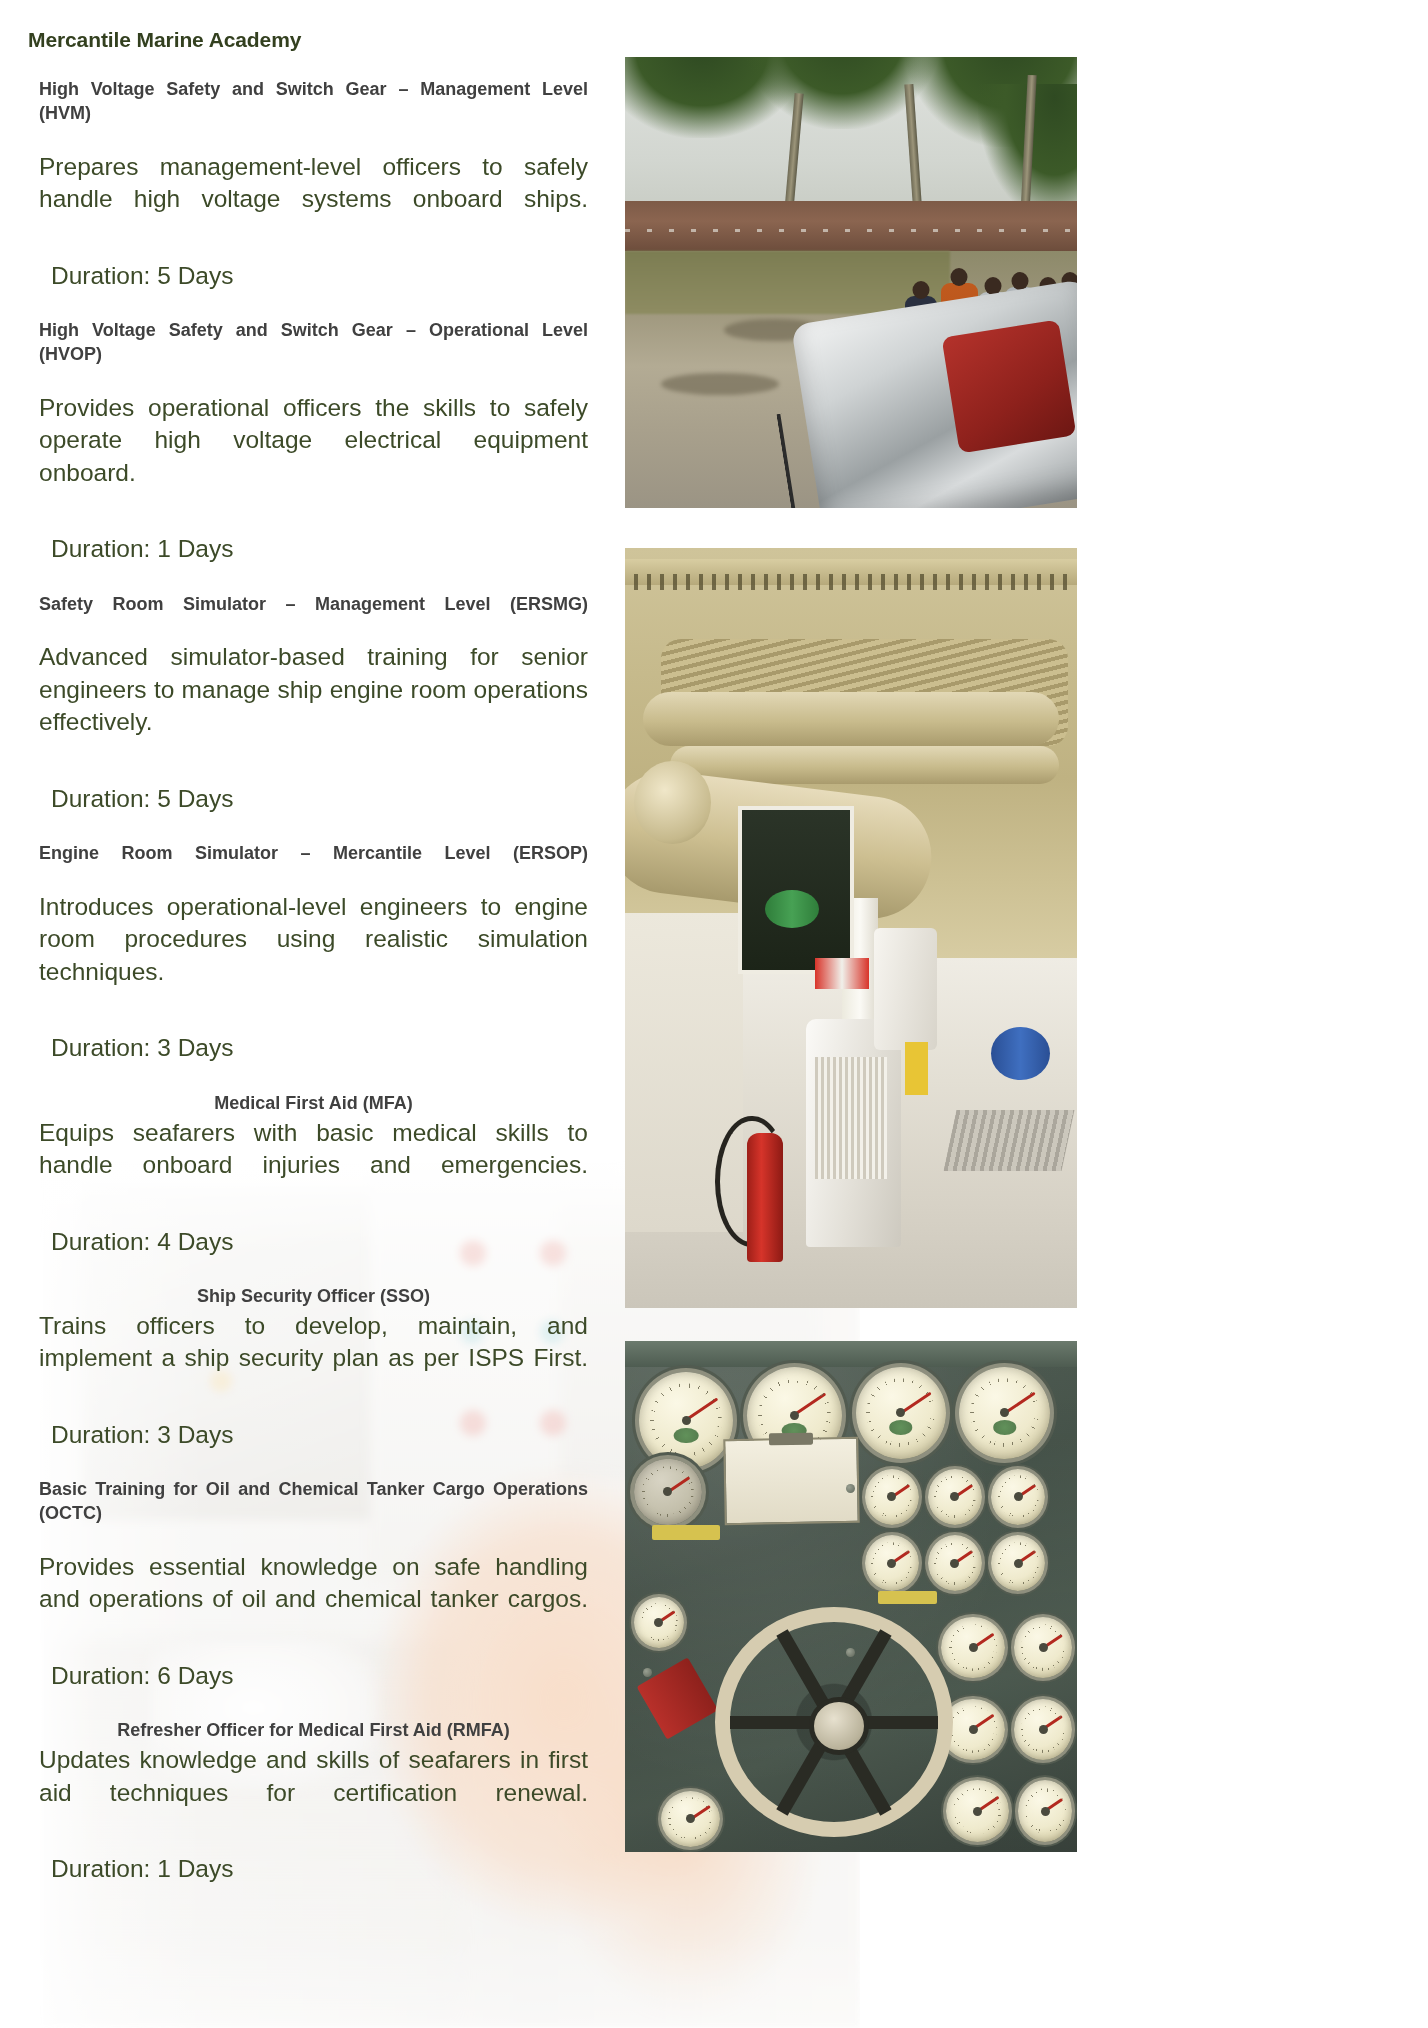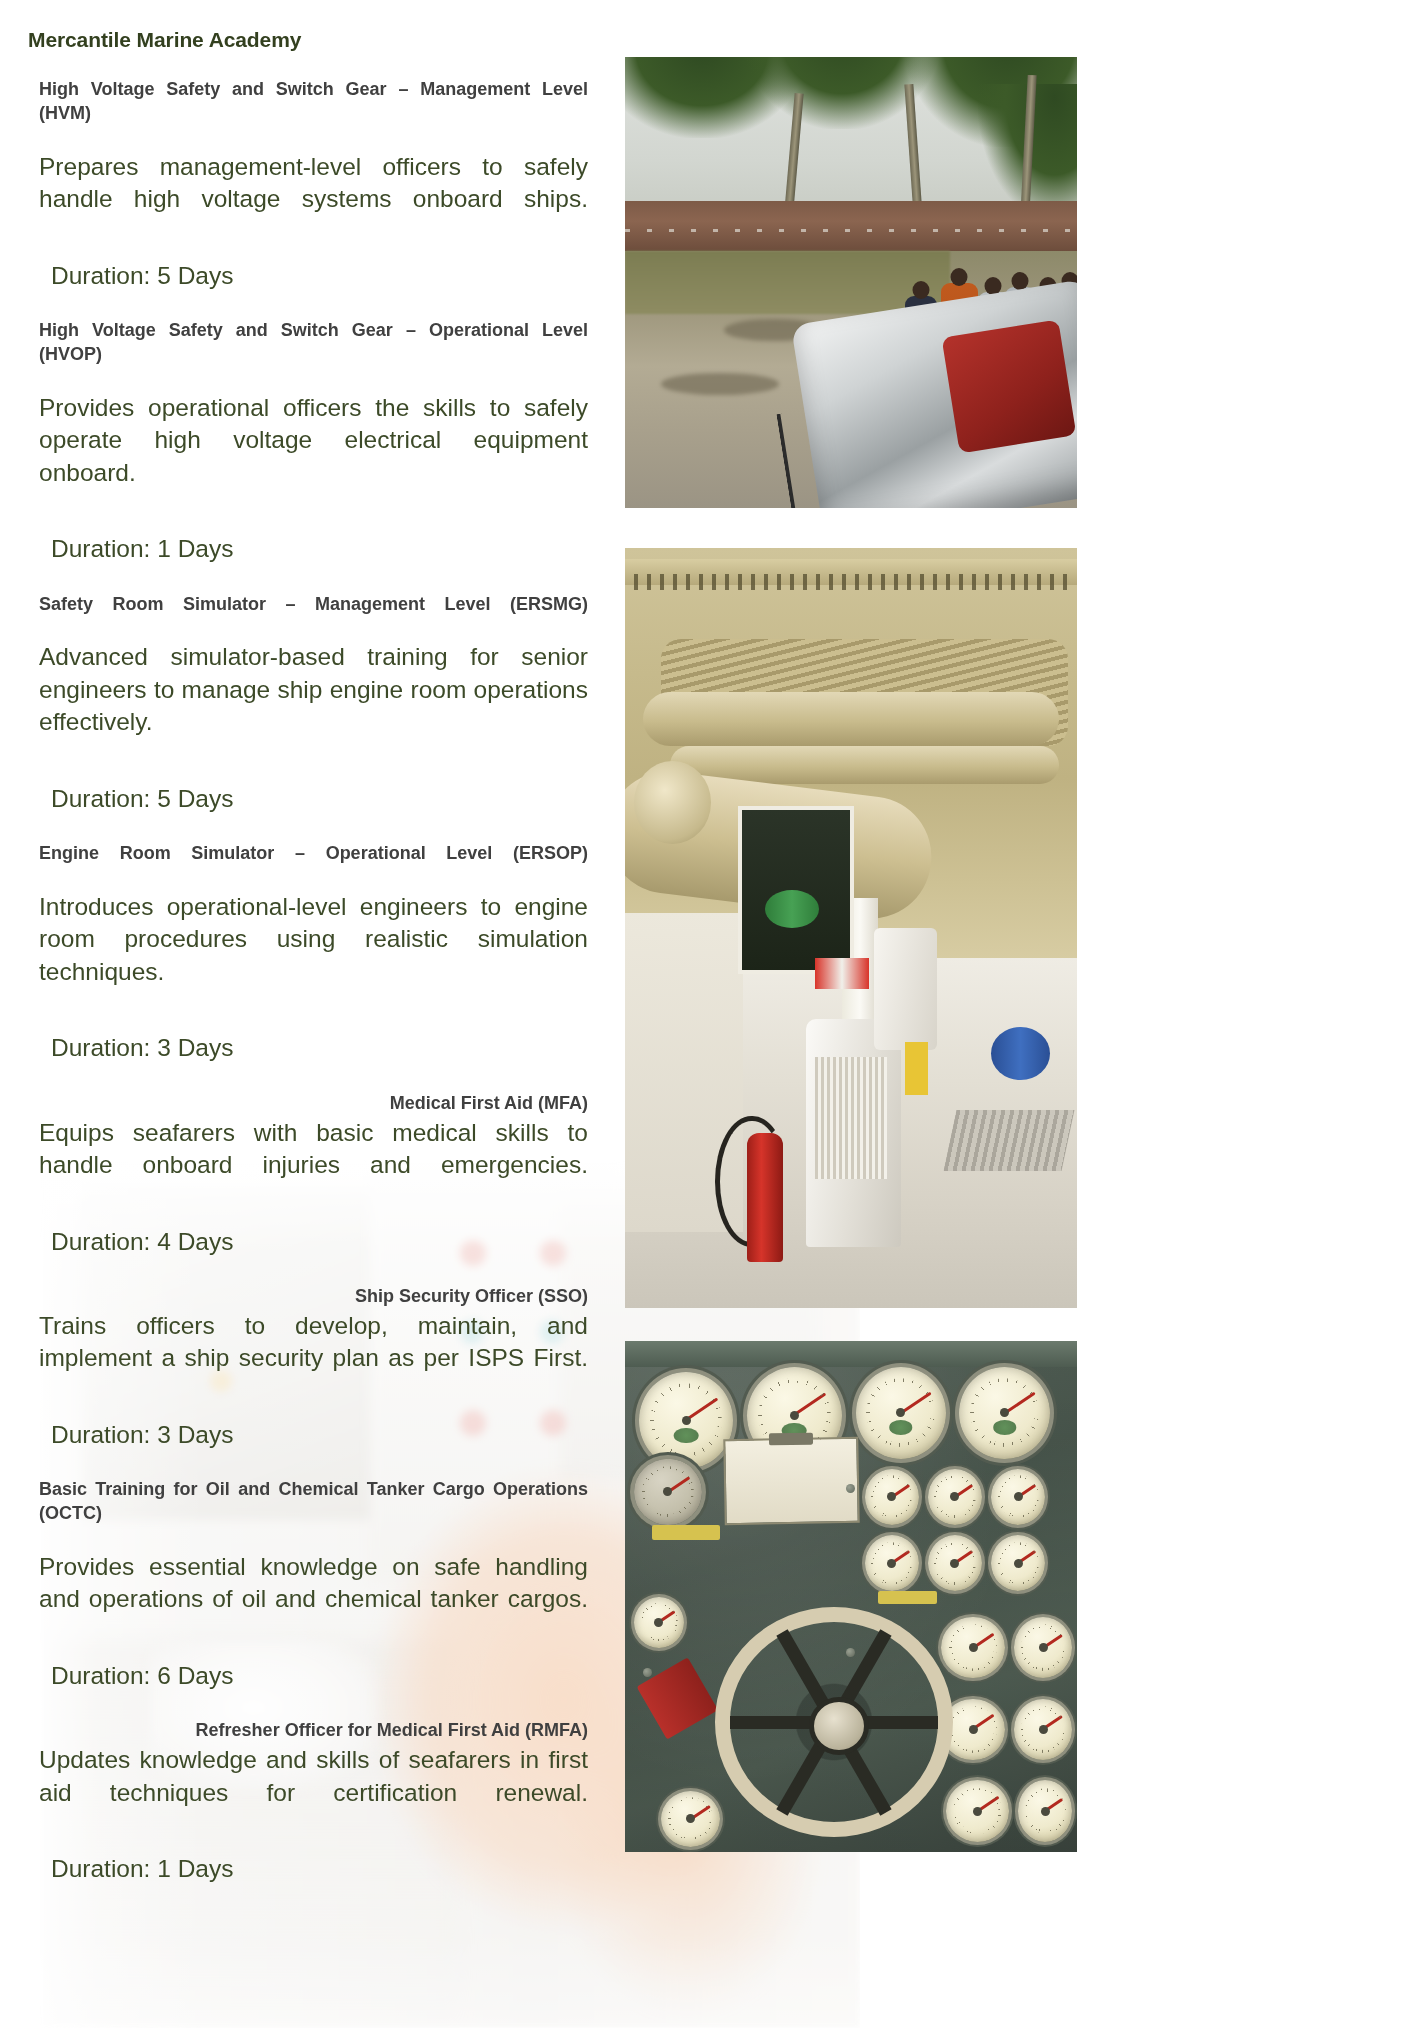--- a/index.html
+++ b/index.html
@@ -93,21 +93,21 @@
   .course:last-child{ margin-bottom:0; }
   .c-title{
     font-size:18px;
     font-weight:bold;
     line-height:1.33;
     color:#404040;
     text-align:justify;
     text-justify:inter-word;
     margin:0 0 1px 0;
   }
-  .c-title.nojust{ text-align:right; }
+  .c-title.nojust{ text-align:center; }
   .c-title::after{ content:""; display:inline-block; width:100%; }
   .c-title.nojust::after{ display:none; }
   .c-desc{
     font-size:24.5px;
     font-weight:400;
     line-height:1.32;
     color:#3c4a28;
     text-align:justify;
     text-justify:inter-word;
     margin:0;
@@ -411,21 +411,21 @@
       <p class="c-duration">Duration: 1 Days</p>
     </div>
 
     <div class="course">
       <p class="c-title">Safety Room Simulator – Management Level (ERSMG)</p>
       <p class="c-desc">Advanced simulator-based training for senior engineers to manage ship engine room operations effectively.</p>
       <p class="c-duration">Duration: 5 Days</p>
     </div>
 
     <div class="course">
-      <p class="c-title">Engine Room Simulator – Operational Level (ERSOP)</p>
+      <p class="c-title">Engine Room Simulator – Mercantile Level (ERSOP)</p>
       <p class="c-desc">Introduces operational-level engineers to engine room procedures using realistic simulation techniques.</p>
       <p class="c-duration">Duration: 3 Days</p>
     </div>
 
     <div class="course">
       <p class="c-title nojust">Medical First Aid (MFA)</p>
       <p class="c-desc">Equips seafarers with basic medical skills to handle onboard injuries and emergencies.</p>
       <p class="c-duration">Duration: 4 Days</p>
     </div>
 

